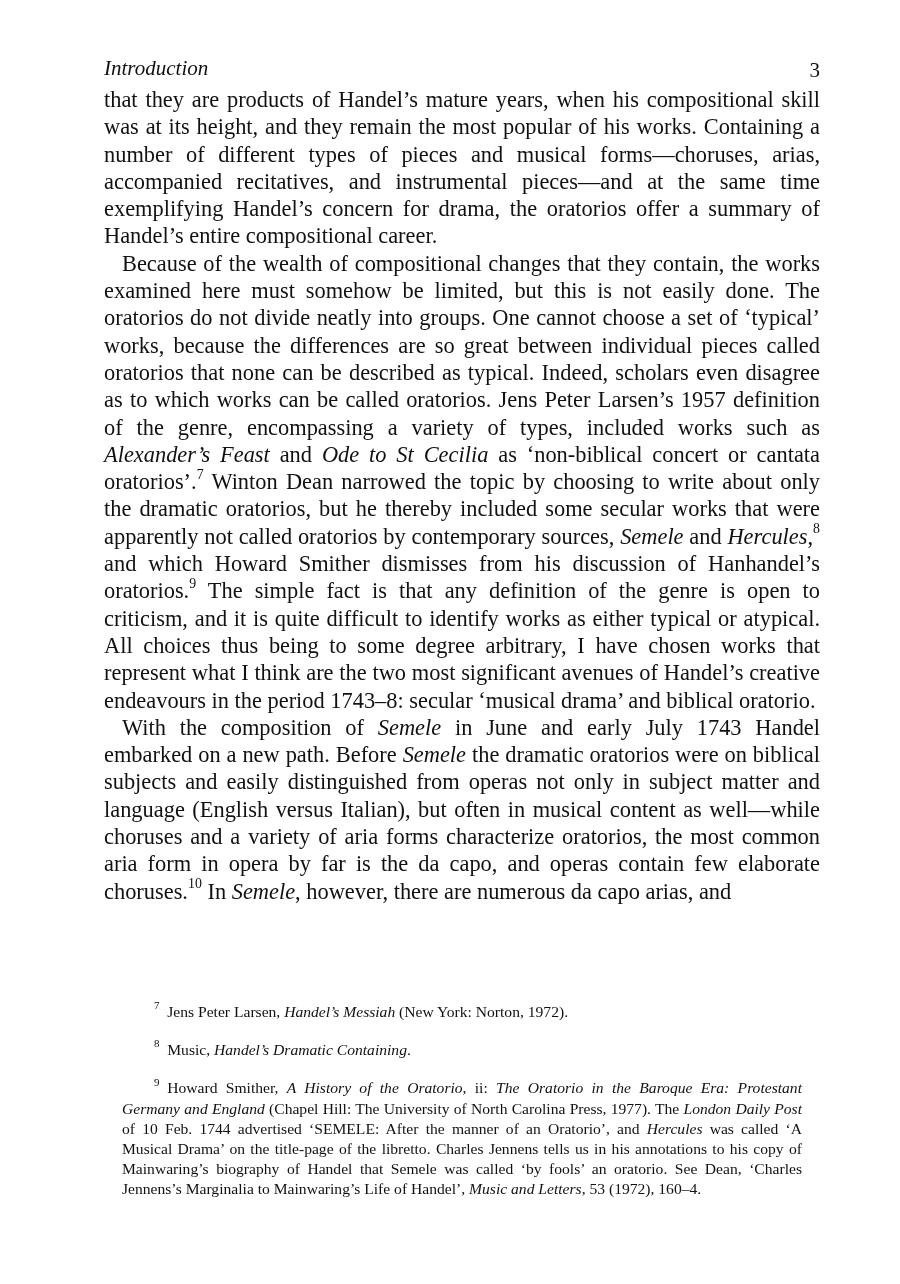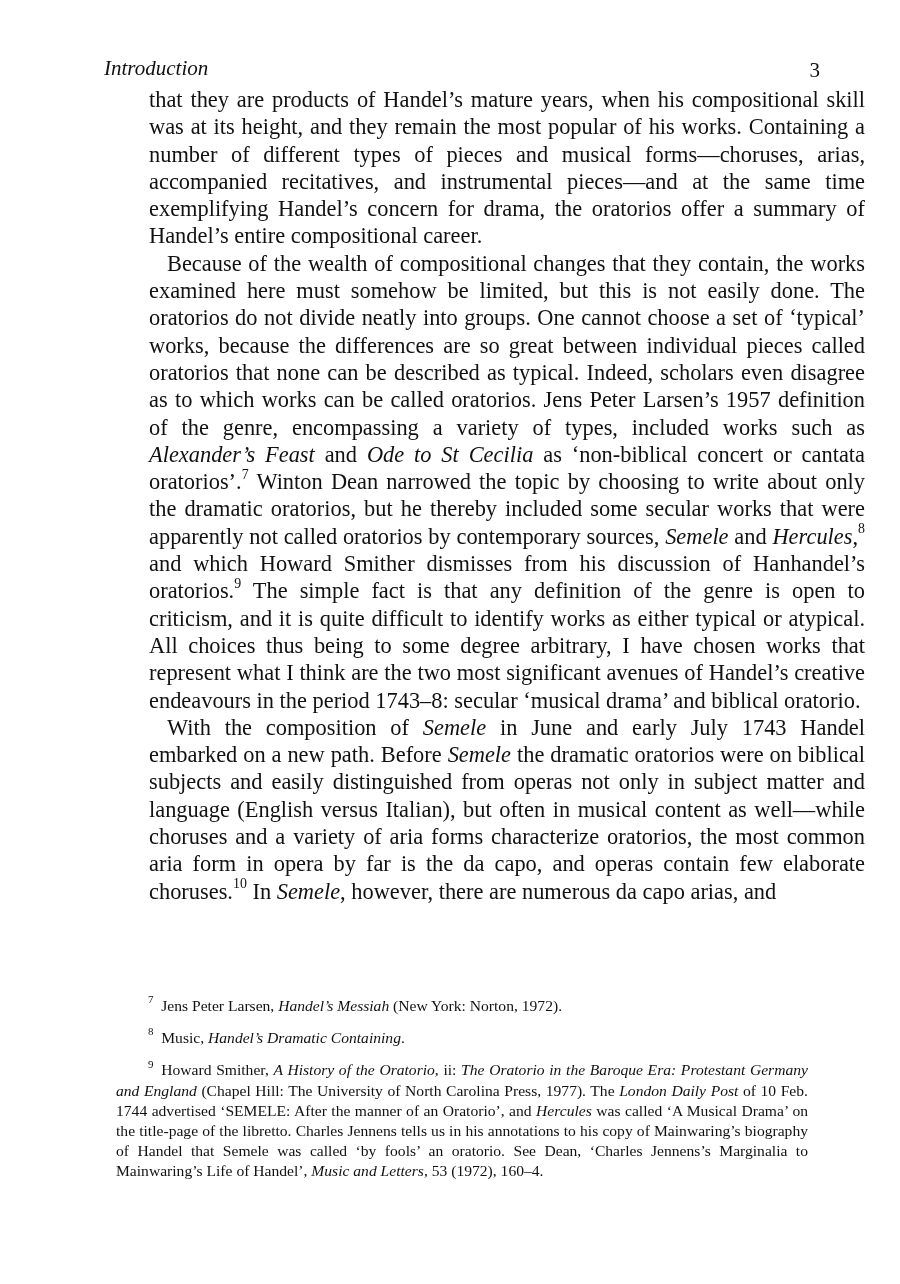--- a/index.html
+++ b/index.html
@@ -1,27 +1,27 @@
 <!DOCTYPE html>
 <html><head>
 <meta charset="utf-8">
 <style>
   html, body { margin: 0; padding: 0; background: #ffffff; }
   body { width: 900px; height: 1284px; position: relative; overflow: hidden; }
   .page { position: absolute; left: 0; top: 0; width: 900px; height: 1284px; background: #fff; color: #111; }
   .running-head { position: absolute; top: 56px; left: 104px; width: 716px; height: 28px; font-family: "Liberation Serif", serif; font-size: 21px; }
   .running-head .title { position: absolute; left: 0; right: 0; text-align: left; font-style: italic; }
   .running-head .folio { position: absolute; right: 0; top: 2px; font-size: 21px; }
-  .body { position: absolute; top: 86px; left: 104px; width: 716px; font-family: "Liberation Serif", serif; font-size: 22.4px; line-height: 27.3px; text-align: justify; hyphens: manual; margin-left: 45px; }
+  .body { position: absolute; top: 86px; left: 104px; width: 716px; font-family: "Liberation Serif", serif; font-size: 22.4px; line-height: 27.3px; text-align: justify; hyphens: manual; }
   .body p { margin: 0; text-indent: 0; }
   .body p.indent { text-indent: 18px; }
   .body i { font-style: italic; }
   sup { font-size: 0.62em; line-height: 0; position: relative; top: -0.15em; vertical-align: super; }
   .notes { position: absolute; top: 984px; left: 104px; width: 716px; font-family: "Liberation Serif", serif; font-size: 15.6px; line-height: 20.2px; text-align: justify; }
-  .notes p { margin: 12px; }
+  .notes p { margin: 18px; }
   .notes p.fn { text-indent: 32px; }
   .notes sup { font-size: 0.7em; }
 </style>
 </head>
 <body>
 
 <div class="page">
   <div class="running-head">
     <span class="title">Introduction</span>
     <span class="folio">3</span>

